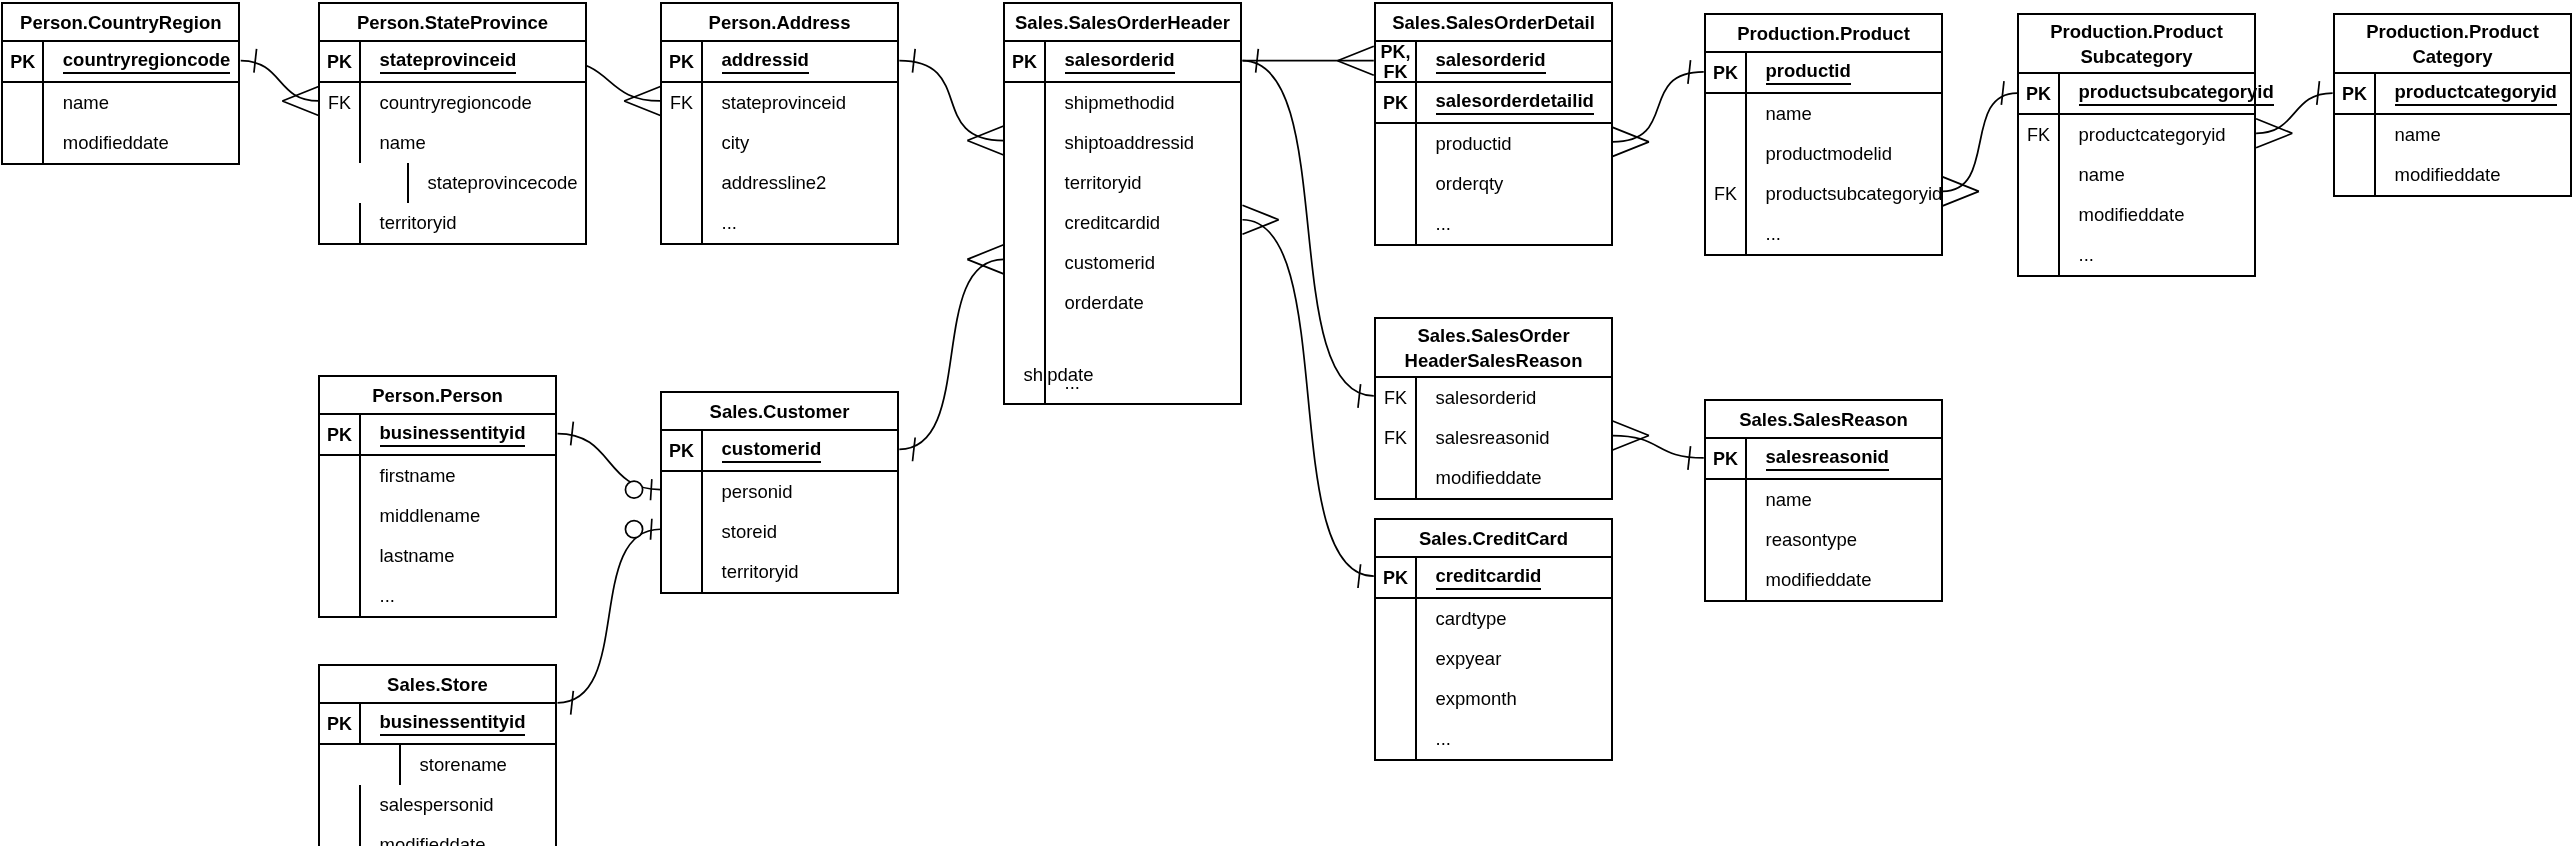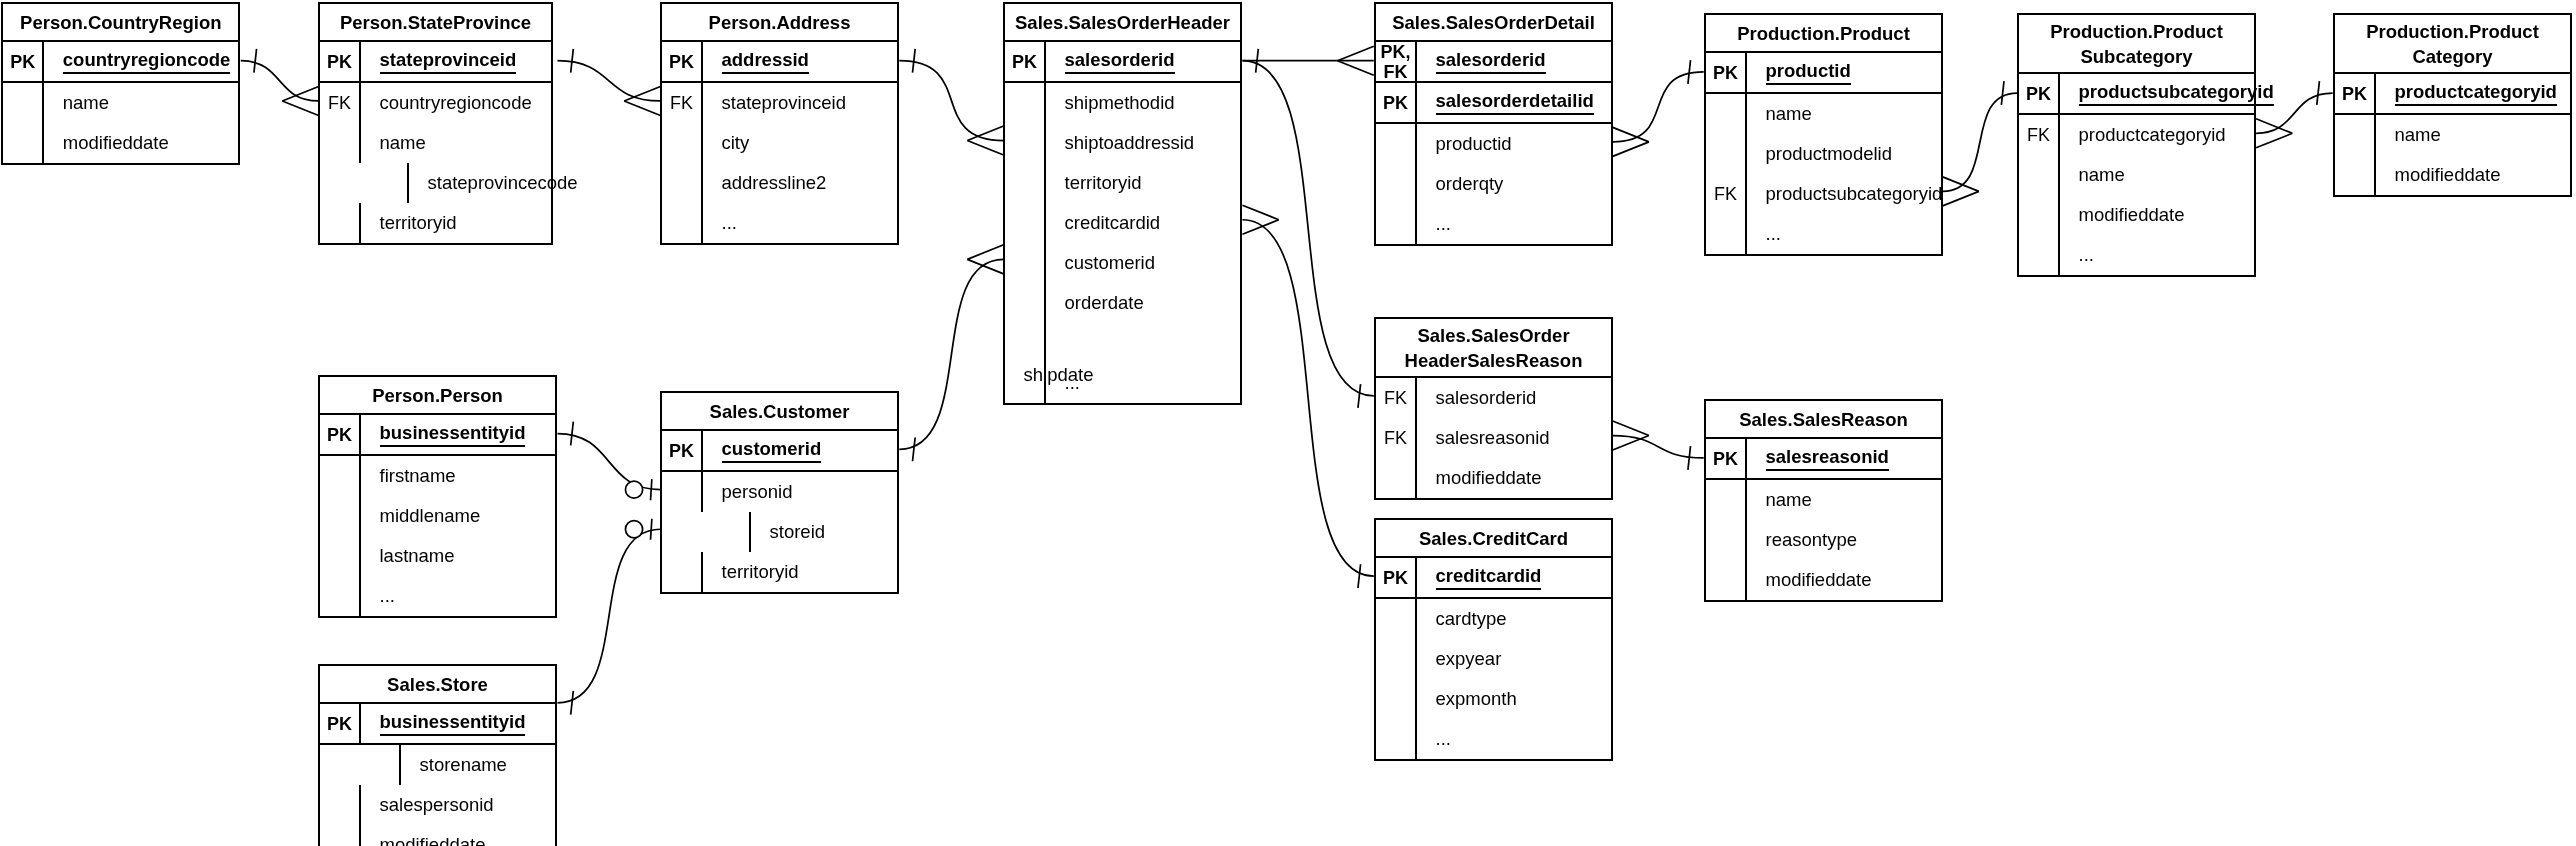--- a/index.html
+++ b/index.html
@@ -136,21 +136,21 @@
           </span>
         </div>
         <div class="brow" style="height: 40px;">
           <span class="g empty"></span>
           <span class="a">
             <span class="nm">modifieddate</span>
           </span>
         </div>
       </div>
     </div>
-    <div class="tbl" style="left: 318px; top: 2px; width: 235px;">
+    <div class="tbl" style="left: 318px; top: 2px; width: 269px;">
       <div class="tbl-title" style="height: 38px;">Person.StateProvince</div>
       <div class="krow" style="height: 41px;">
         <span class="g pk">PK</span>
         <span class="a pk">
           <span class="nm">stateprovinceid</span>
         </span>
       </div>
       <div class="tbl-body">
         <div class="brow" style="height: 40px;">
           <span class="g">FK</span>
@@ -446,21 +446,21 @@
           <span class="nm">customerid</span>
         </span>
       </div>
       <div class="tbl-body">
         <div class="brow" style="height: 40px;">
           <span class="g empty"></span>
           <span class="a">
             <span class="nm">personid</span>
           </span>
         </div>
-        <div class="brow" style="height: 40px; margin-left: 48px;">
+        <div class="brow" style="height: 40px;">
           <span class="g empty"></span>
           <span class="a">
             <span class="nm">storeid</span>
           </span>
         </div>
         <div class="brow" style="height: 40px;">
           <span class="g empty"></span>
           <span class="a">
             <span class="nm">territoryid</span>
           </span>

